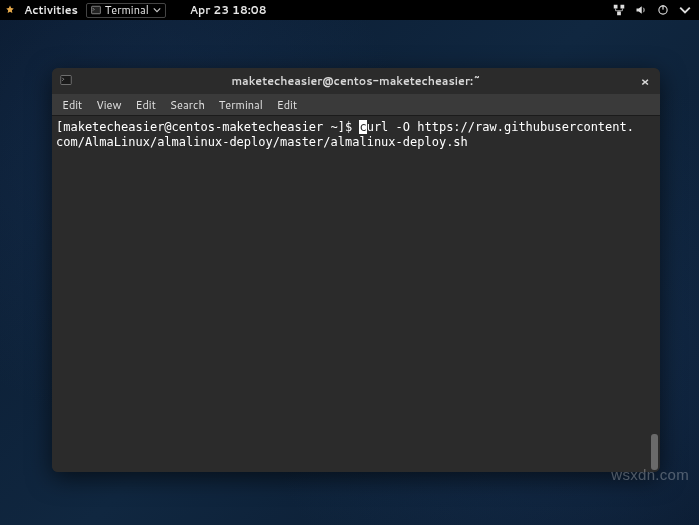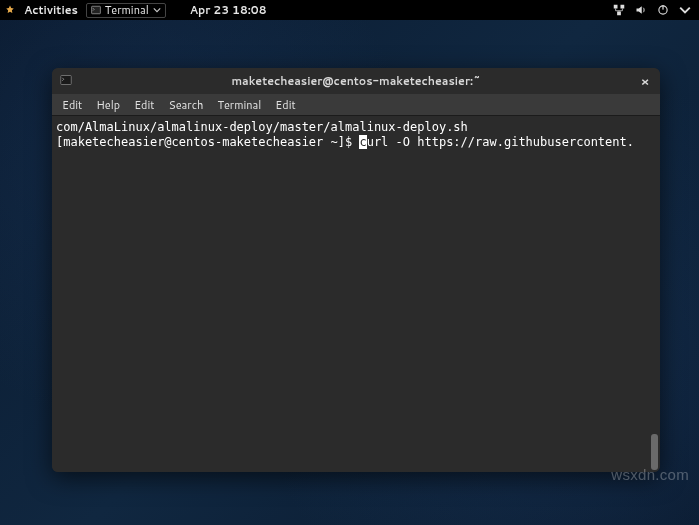--- a/index.html
+++ b/index.html
@@ -140,27 +140,27 @@
           <rect x="1" y="2" width="14" height="12" rx="1" fill="#1a1a1a" stroke="#888" stroke-width="1"></rect>
           <path d="M3 5l2 2-2 2" stroke="#aaa" stroke-width="1" fill="none"></path>
         </svg>
     </span>
     <span>maketecheasier@centos-maketecheasier:~</span>
     <span class="close-btn">×</span>
   </div>
 
   <div class="menubar">
     <span class="menu-item">Edit</span>
-    <span class="menu-item">Help</span>
+    <span class="menu-item">View</span>
     <span class="menu-item">Edit</span>
     <span class="menu-item">Search</span>
     <span class="menu-item">Terminal</span>
     <span class="menu-item">Edit</span>
   </div>
 
   <div class="terminal-body">
+    <div class="row"><span>[maketecheasier@centos-maketecheasier ~]$ </span><span class="cursor-cell">c</span><span>url -O https://raw.githubusercontent.</span></div>
     <div class="row"><span>com/AlmaLinux/almalinux-deploy/master/almalinux-deploy.sh</span></div>
-    <div class="row"><span>[maketecheasier@centos-maketecheasier ~]$ </span><span class="cursor-cell">c</span><span>url -O https://raw.githubusercontent.</span></div>
     <div class="scrollbar"></div>
   </div>
 </div>
 
 <div class="watermark">wsxdn.com</div>
 
 </body></html>

